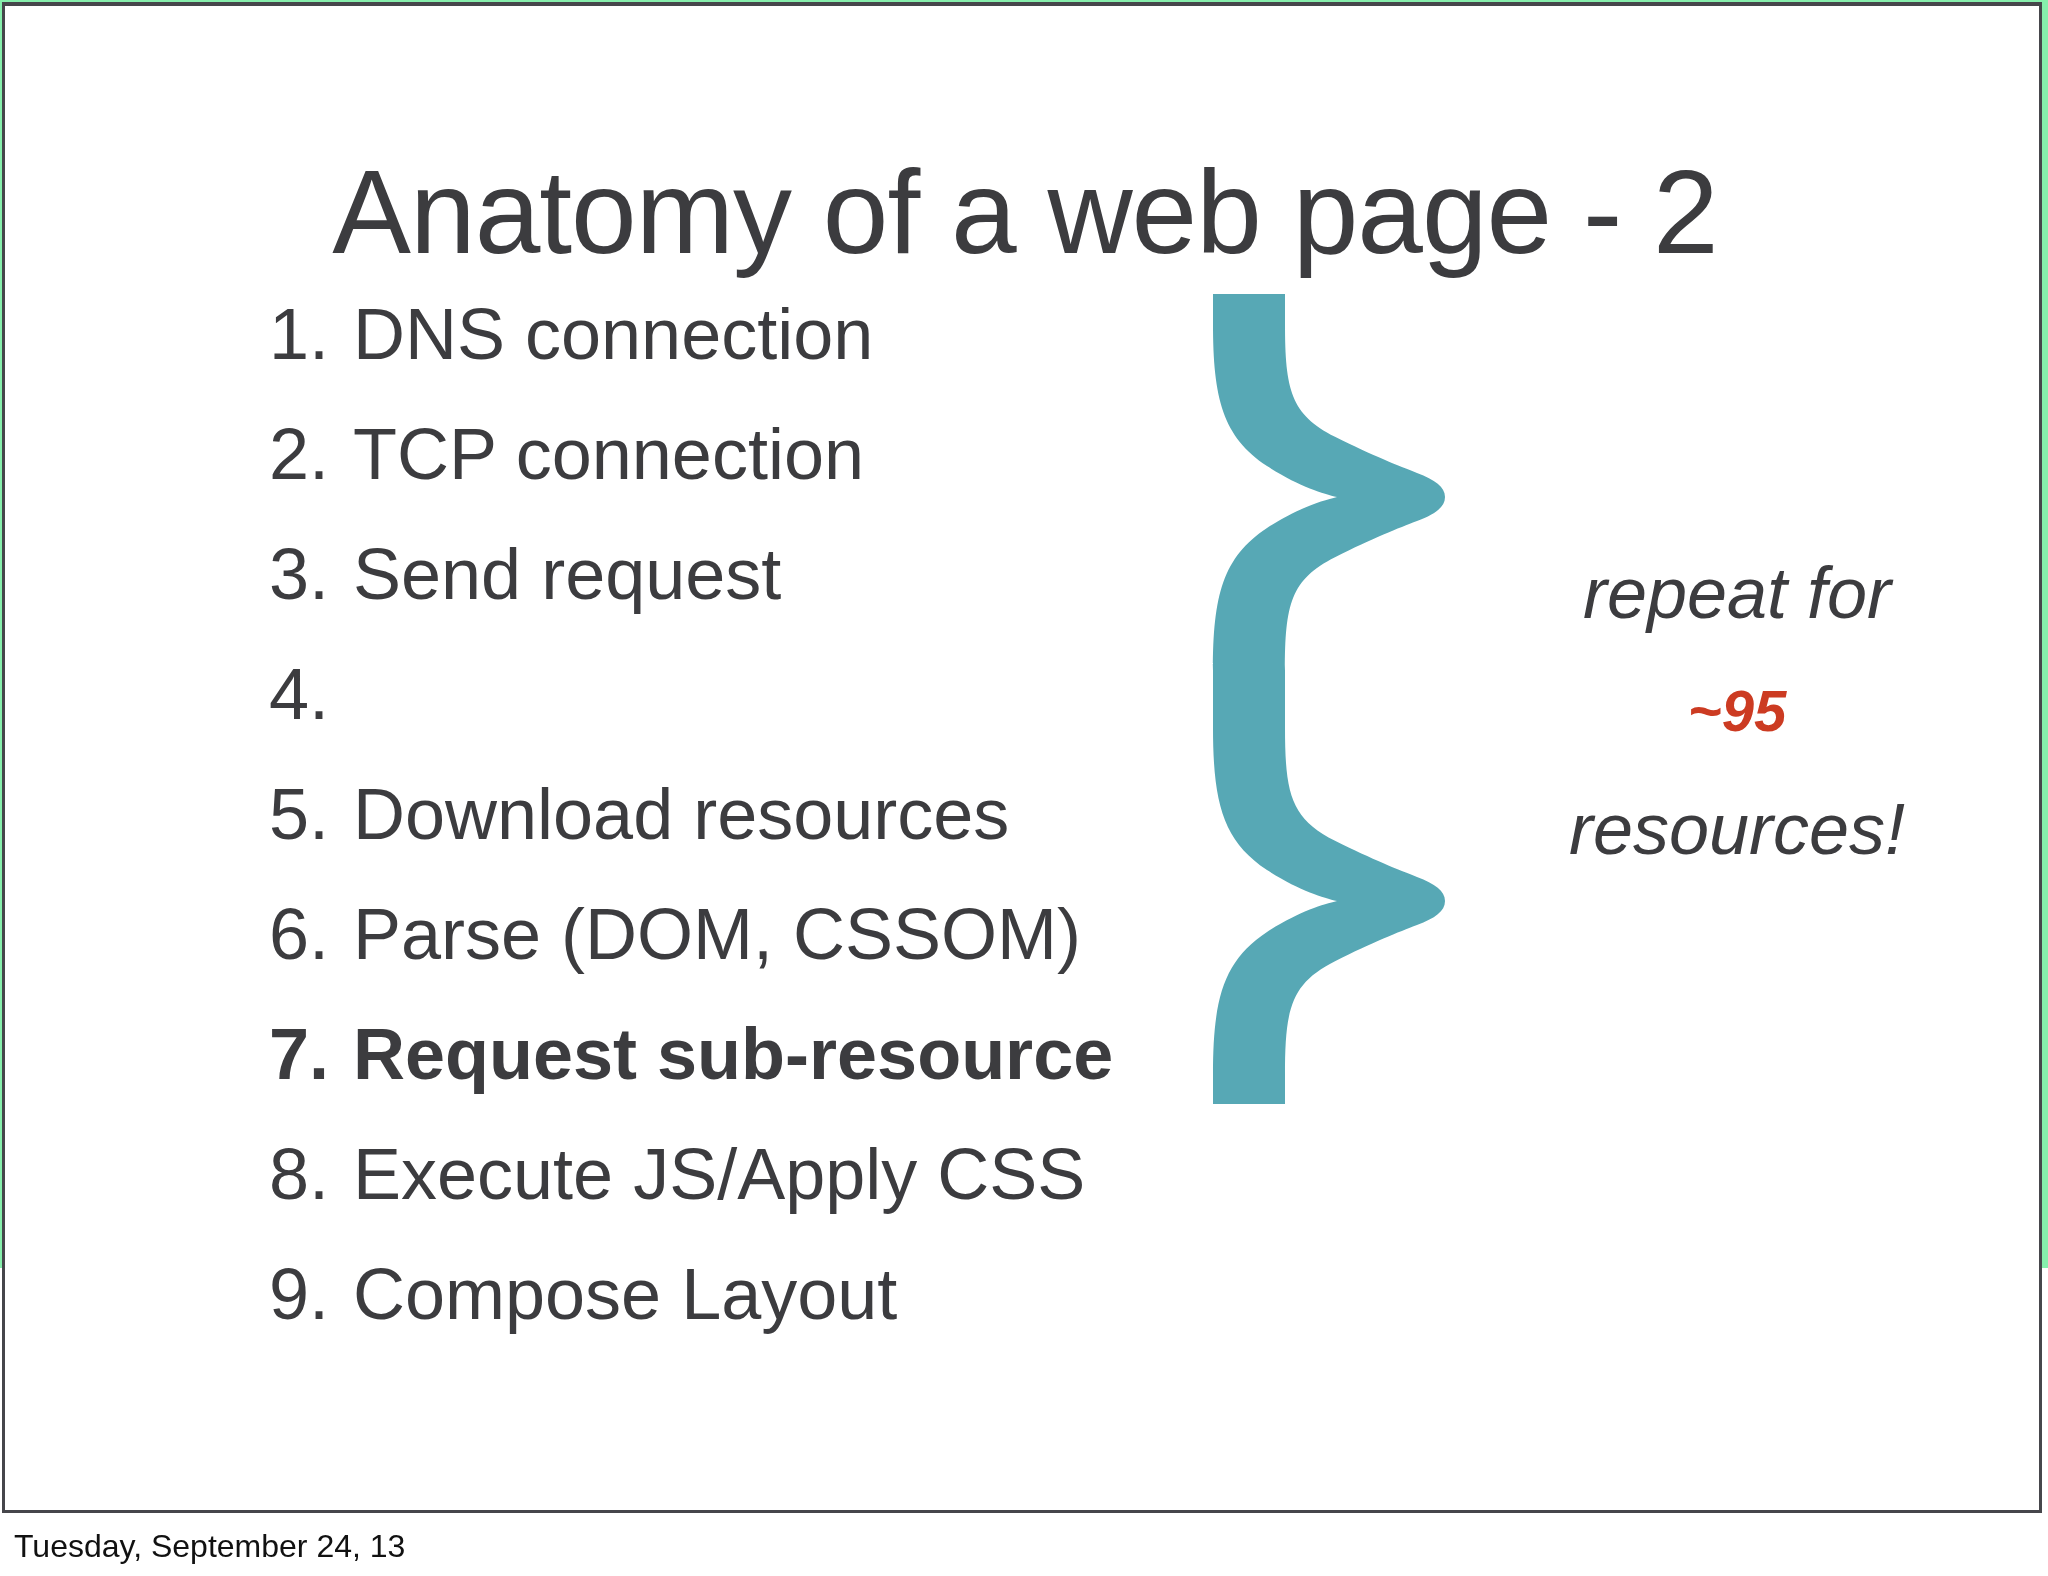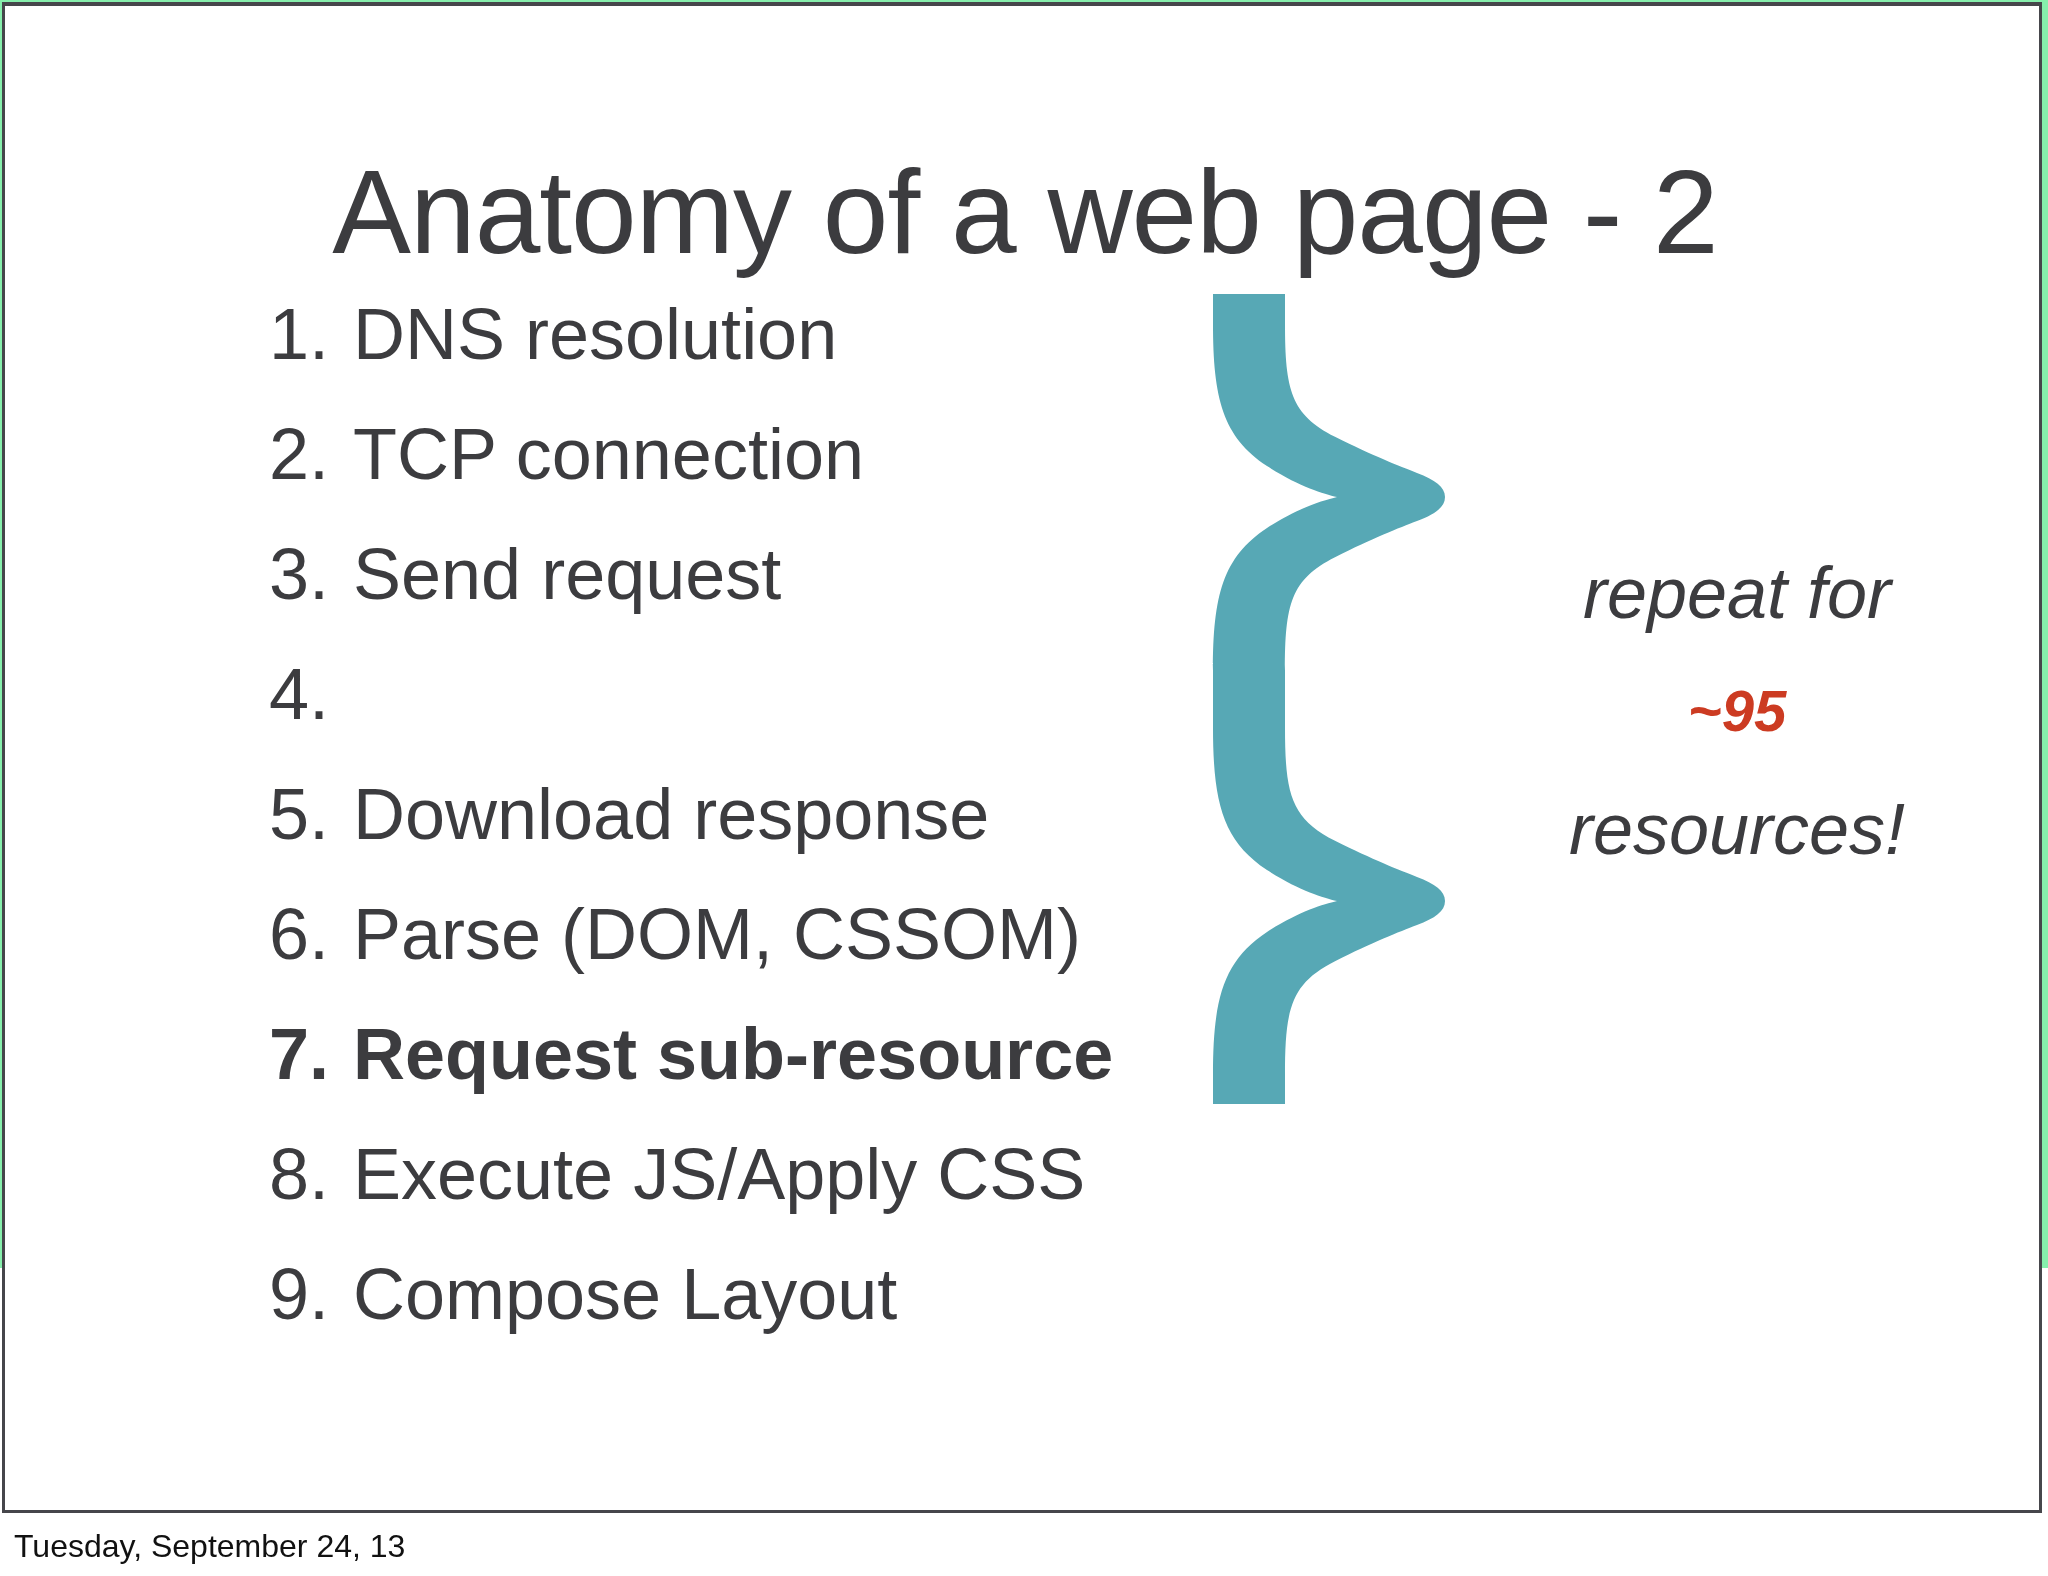--- a/index.html
+++ b/index.html
@@ -135,36 +135,36 @@
 
 <div id="slide-root">
 
   <div id="slide-canvas">
 
     <h1 id="slide-title">Anatomy of a web page - 2</h1>
 
     <ol id="steps-list">
         <li class="step-item">
           <span class="step-num">1.</span>
-          <span class="step-label">DNS resolution</span>
+          <span class="step-label">DNS connection</span>
         </li>
         <li class="step-item">
           <span class="step-num">2.</span>
           <span class="step-label">TCP connection</span>
         </li>
         <li class="step-item">
           <span class="step-num">3.</span>
           <span class="step-label">Send request</span>
         </li>
         <li class="step-item">
           <span class="step-num">4.</span>
         </li>
         <li class="step-item">
           <span class="step-num">5.</span>
-          <span class="step-label">Download response</span>
+          <span class="step-label">Download resources</span>
         </li>
         <li class="step-item">
           <span class="step-num">6.</span>
           <span class="step-label">Parse (DOM, CSSOM)</span>
         </li>
         <li class="step-item is-bold">
           <span class="step-num">7.</span>
           <span class="step-label">Request sub-resource</span>
         </li>
         <li class="step-item">

